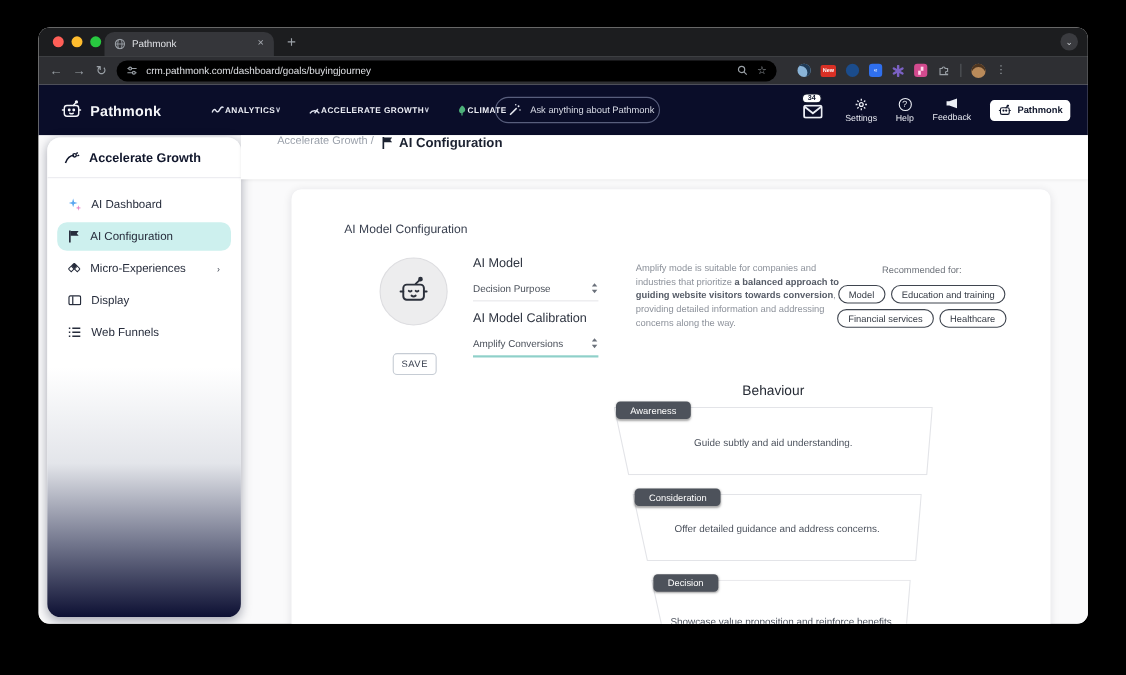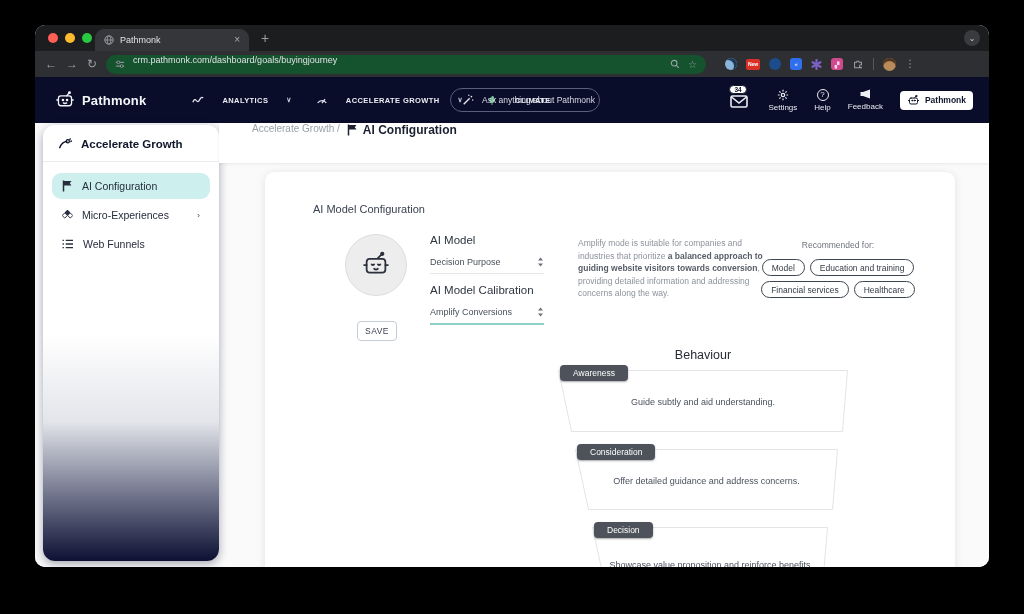--- a/index.html
+++ b/index.html
@@ -16,35 +16,35 @@
   .l-red{background:#ff5f57}.l-yel{background:#febc2e}.l-grn{background:#28c840}
   .tab { position:absolute; left:60px; top:4px; width:154px; height:22px; background:#35363a; border-radius:9px 9px 0 0; display:flex; align-items:center; gap:6px; padding:0 9px; }
   .tab-title { flex:1; font-size:9px; color:#dfe1e5; white-space:nowrap; overflow:hidden; }
   .tab-close { color:#a6aab0; font-size:10px; line-height:1; }
   .newtab { position:absolute; left:226px; top:5px; color:#9aa0a6; font-size:14px; }
   .win-chev { position:absolute; right:9px; top:5px; width:16px; height:16px; border-radius:50%; background:#3a3b3f; color:#cdd0d4; font-size:8px; display:flex; align-items:center; justify-content:center; }
 
   
   .toolbar { height:26px; background:#2e2f33; display:flex; align-items:center; padding:0 10px; gap:9px; }
   .navbtn { color:#9aa0a6; font-size:12px; line-height:1; }
-  .urlbar { width:600px; height:19px; background:#14532d; border-radius:10px; display:flex; gap:8px; padding:0 9px; }
+  .urlbar { width:600px; height:19px; background:#000000; border-radius:10px; display:flex; align-items:center; gap:8px; padding:0 9px; }
   .url { flex:1; font-size:9px; color:#dfe1e5; white-space:nowrap; }
   .exts { display:flex; align-items:center; gap:9px; margin-left:10px; }
   .extc { width:12px; height:12px; border-radius:50%; }
   .exts .sq { width:12px; height:12px; border-radius:3px; display:flex; align-items:center; justify-content:center; }
   .ext-new { background:#d93025; color:#fff; font-size:5px; font-weight:bold; width:14px; height:11px; border-radius:2px; display:flex; align-items:center; justify-content:center; }
   .divider { width:1px; height:12px; background:#55575c; }
   .avatar-b { width:13px; height:13px; border-radius:50%; background:#b98a5a; box-shadow:inset 0 3px 0 #4d3520; }
 
   
   .appheader { position:relative; height:46px; background:#0a0d29; display:flex; align-items:center; color:#fff; }
   .brand { display:flex; align-items:center; gap:7px; margin-left:20px; }
   .brand-name { font-size:13px; font-weight:bold; letter-spacing:.2px; color:#f4f5f9; }
   .hdr-nav { display:flex; gap:24px; margin-left:46px; align-items:center; }
-  .nav-item { display:flex; align-items:center; gap:18px; font-size:7.5px; font-weight:bold; letter-spacing:.4px; color:#eceef5; }
+  .nav-item { display:flex; align-items:center; gap:0; font-size:7.5px; font-weight:bold; letter-spacing:.4px; color:#eceef5; }
   .nav-chev { font-size:7px; color:#c3c7d6; }
   .search-pill { position:absolute; left:415px; top:11px; width:150px; height:24px; border:1px solid #585e7c; border-radius:13px; display:flex; align-items:center; gap:8px; padding:0 11px; }
   .search-txt { font-size:8.5px; color:#d8dbe6; white-space:nowrap; }
   .hdr-right { position:absolute; right:16px; top:0; height:46px; display:flex; align-items:center; gap:17px; }
   .hdr-act { display:flex; flex-direction:column; align-items:center; gap:2px; font-size:8px; color:#e8eaf2; }
   .mail-wrap { position:relative; width:22px; height:22px; }
   .mail-badge { position:absolute; top:-4px; left:0; background:#fff; color:#10162b; border:1px solid #10162b; border-radius:7px; font-size:6.5px; font-weight:bold; padding:0px 4px; z-index:2; }
   .acct-btn { background:#fff; border-radius:4px; padding:4px 7px; display:flex; align-items:center; gap:5px; font-size:8.5px; font-weight:bold; color:#10162b; }
 
   
@@ -298,39 +298,57 @@
           <svg width="15" height="12" viewBox="0 0 16 13">
               <path d="M1.5 11 Q4 4 10 3.5" fill="none" stroke="#10162b" stroke-width="1.5"></path>
               <circle cx="10.5" cy="3.5" r="1.7" fill="none" stroke="#10162b" stroke-width="1.4"></circle>
               <line x1="12.2" y1="2" x2="13.6" y2="0.6" stroke="#10162b" stroke-width="1.4"></line>
               <line x1="13.2" y1="4" x2="15" y2="3.2" stroke="#10162b" stroke-width="1.4"></line>
             </svg>
         </span>
         <span class="sb-title">Accelerate Growth</span>
       </div>
       <div class="sb-items">
+        <div class="sb-item">
+          <span class="ic">
+            <svg width="12" height="12" viewBox="0 0 12 12">
+                <path d="M4.5 0.5 L5.4 3.6 8.5 4.5 5.4 5.4 4.5 8.5 3.6 5.4 0.5 4.5 3.6 3.6Z" fill="#5aa8f0"></path>
+                <path d="M9.3 6.5 L9.9 8.4 11.8 9 9.9 9.6 9.3 11.5 8.7 9.6 6.8 9 8.7 8.4Z" fill="#e889c8"></path>
+              </svg>
+          </span>
+          <span>AI Dashboard</span>
+        </div>
         <div class="sb-item active">
           <span class="ic">
             <svg width="11" height="12" viewBox="0 0 11 12">
                 <line x1="1.5" y1="0.5" x2="1.5" y2="11.5" stroke="#272d3c" stroke-width="1.5"></line>
                 <path d="M2 1 H9.5 L7.8 3.2 9.5 5.4 H2Z" fill="#272d3c"></path>
               </svg>
           </span>
           <span>AI Configuration</span>
         </div>
         <div class="sb-item">
           <span class="ic">
             <svg width="11" height="11" viewBox="0 0 12 12">
                 <rect x="3.8" y="0.5" width="4.4" height="4.4" transform="rotate(45 6 2.7)" fill="#272d3c"></rect>
                 <rect x="1" y="4" width="4" height="4" transform="rotate(45 3 6)" fill="none" stroke="#272d3c" stroke-width="1"></rect>
                 <rect x="7" y="4" width="4" height="4" transform="rotate(45 9 6)" fill="none" stroke="#272d3c" stroke-width="1"></rect>
               </svg>
           </span>
           <span>Micro-Experiences</span>
           <span class="sb-chev">›</span>
+        </div>
+        <div class="sb-item">
+          <span class="ic">
+            <svg width="12" height="10" viewBox="0 0 13 10">
+                <rect x="0.7" y="0.7" width="11.6" height="8.6" rx="1.5" fill="none" stroke="#272d3c" stroke-width="1.3"></rect>
+                <line x1="4.5" y1="1" x2="4.5" y2="9" stroke="#272d3c" stroke-width="1.2"></line>
+              </svg>
+          </span>
+          <span>Display</span>
         </div>
         <div class="sb-item">
           <span class="ic">
             <svg width="12" height="10" viewBox="0 0 13 11">
                 <g stroke="#272d3c" stroke-width="1.4">
                   <line x1="4" y1="1.5" x2="12" y2="1.5"></line>
                   <line x1="4" y1="5.5" x2="12" y2="5.5"></line>
                   <line x1="4" y1="9.5" x2="12" y2="9.5"></line>
                   <line x1="0.5" y1="1.5" x2="2" y2="1.5"></line>
                   <line x1="0.5" y1="5.5" x2="2" y2="5.5"></line>

